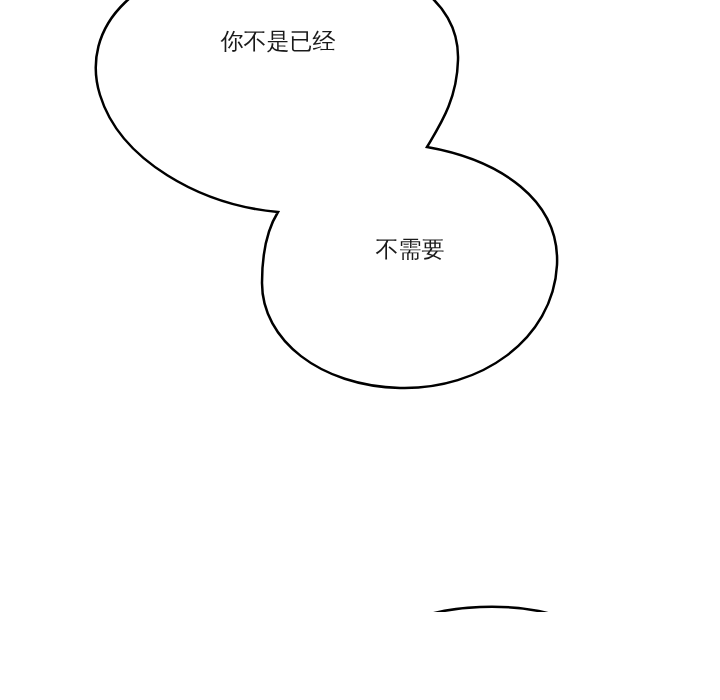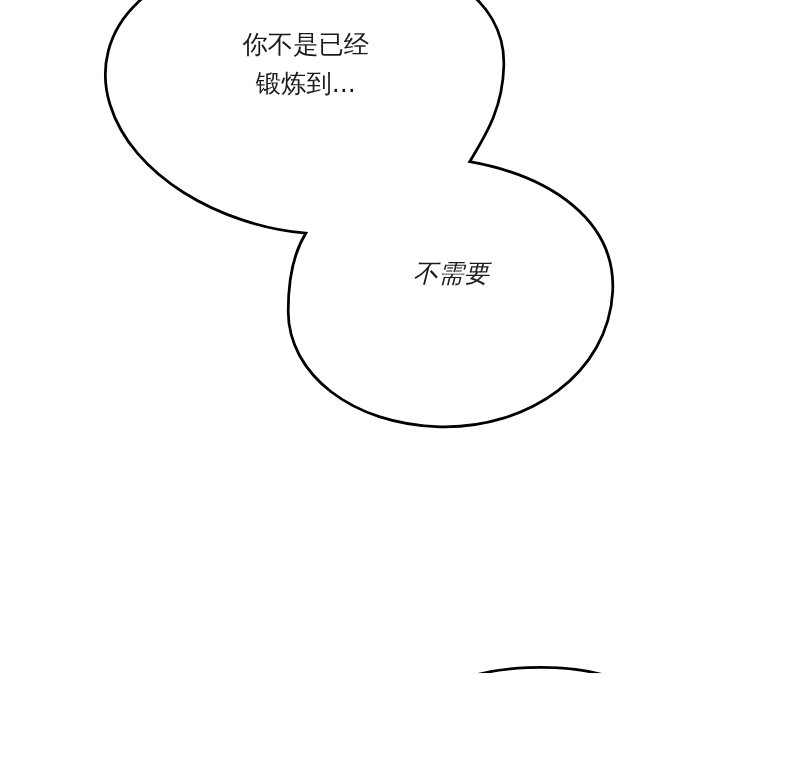--- a/index.html
+++ b/index.html
@@ -35,21 +35,20 @@
     }
     #bubble1-text {
       left: 178px;
       top: 23px;
       width: 200px;
     }
     #bubble2-text {
       left: 310px;
       top: 231px;
       width: 200px;
-      font-style: italic;
     }
     #bubble3-text {
       left: 400px;
       top: 684px;
       width: 130px;
     }
   </style>
 </head>
 <body>
 
@@ -66,21 +65,20 @@
          C 320 386, 262 340, 262 283
          C 262 250, 268 228, 278 212 Z" fill="#ffffff" stroke="#000000" stroke-width="2.5" stroke-linejoin="miter"></path>
 
     <path d="M 325 705
          C 340 650, 400 610, 480 607
          C 560 604, 620 630, 640 705" fill="#ffffff" stroke="#000000" stroke-width="2.5"></path>
   </svg>
 
   <div class="text-block" id="bubble1-text">
     <span>你不是已经</span>
-    <span>锻炼到...</span>
   </div>
 
   <div class="text-block" id="bubble2-text">
     <span>不需要</span>
   </div>
 
   <div class="text-block" id="bubble3-text">
     <span>没错</span>
   </div>
 </div>

